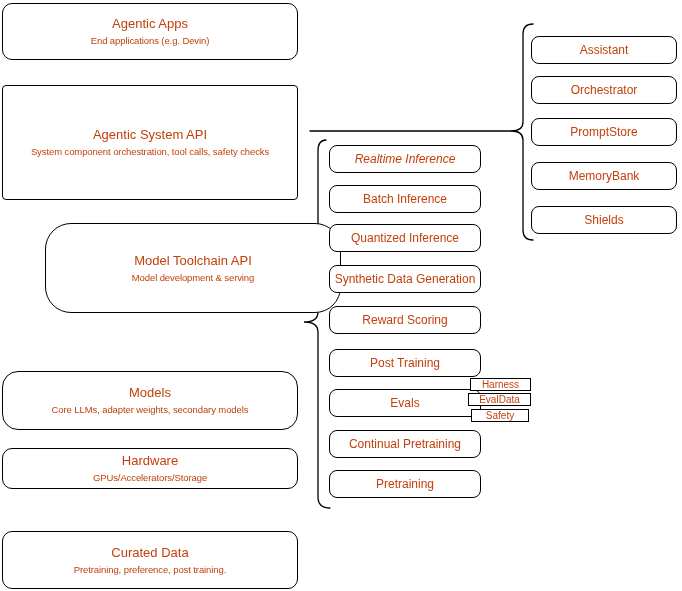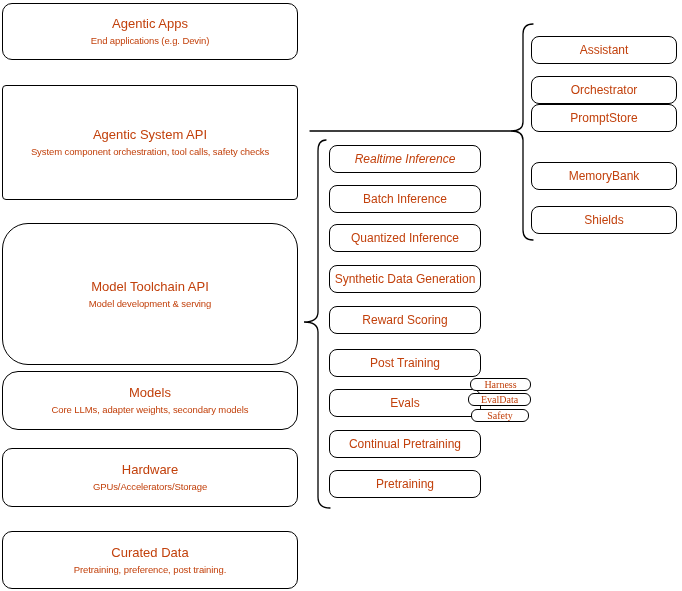--- a/index.html
+++ b/index.html
@@ -62,29 +62,28 @@
     align-items: center;
     justify-content: center;
     font-size: 12px;
     z-index: 2;
   }
   .pill {
     position: absolute;
     height: 13px;
     box-sizing: border-box;
     border: 1.3px solid #000000;
-    border-radius: 6px;
+    border-radius: 0;
     background: #ffffff;
     display: flex;
     align-items: center;
     justify-content: center;
     font-size: 10px;
     line-height: 11px;
     z-index: 3;
-    font-family: Liberation Serif, serif;
   }
 </style>
 </head>
 <body>
 
 <div class="canvas">
 
   <svg class="overlay" viewBox="0 0 682 591" xmlns="http://www.w3.org/2000/svg">
     <path d="M326 140 Q318 140 318 151 L318 312 Q318 322 304 322 Q318 322 318 332 L318 497 Q318 508 330 508" fill="none" stroke="#000000" stroke-width="1.3" stroke-linecap="round"></path>
     <path d="M533 24 Q523 24 523 34 L523 122 Q523 131 511 131 Q523 131 523 140 L523 230 Q523 240 533 240" fill="none" stroke="#000000" stroke-width="1.3" stroke-linecap="round"></path>
@@ -94,31 +93,31 @@
   <div class="node" style="top:3px; height:57px; border-radius:10px;">
     <div class="title">Agentic Apps</div>
     <div class="subtitle">End applications (e.g. Devin)</div>
   </div>
 
   <div class="node" style="top:85px; height:115px; border-radius:4px;">
     <div class="title">Agentic System API</div>
     <div class="subtitle">System component orchestration, tool calls, safety checks</div>
   </div>
 
-  <div class="node" style="top:223px; height:142px; border-radius:26px;">
+  <div class="node" style="top:223px; height:90px; border-radius:26px;margin-left:43px;">
     <div class="title">Model Toolchain API</div>
     <div class="subtitle">Model development &amp; serving</div>
   </div>
 
   <div class="node" style="top:371px; height:59px; border-radius:16px;">
     <div class="title">Models</div>
     <div class="subtitle">Core LLMs, adapter weights, secondary models</div>
   </div>
 
-  <div class="node" style="top:448px; height:59px; border-radius:10px;">
+  <div class="node" style="top:448px; height:41px; border-radius:10px;">
     <div class="title">Hardware</div>
     <div class="subtitle">GPUs/Accelerators/Storage</div>
   </div>
 
   <div class="node" style="top:531px; height:58px; border-radius:10px;">
     <div class="title">Curated Data</div>
     <div class="subtitle">Pretraining, preference, post training.</div>
   </div>
 
   <div class="svc" style="top:145px;font-style:italic;">Realtime Inference</div>
@@ -130,17 +129,17 @@
   <div class="svc" style="top:389px;">Evals</div>
   <div class="svc" style="top:430px;">Continual Pretraining</div>
   <div class="svc" style="top:470px;">Pretraining</div>
 
   <div class="pill" style="left:470px; top:378px; width:61px;">Harness</div>
   <div class="pill" style="left:468px; top:393px; width:63px;">EvalData</div>
   <div class="pill" style="left:471px; top:409px; width:58px;">Safety</div>
 
   <div class="comp" style="top:36px;">Assistant</div>
   <div class="comp" style="top:76px;">Orchestrator</div>
-  <div class="comp" style="top:104px;">PromptStore</div>
+  <div class="comp" style="top:118px;">PromptStore</div>
   <div class="comp" style="top:162px;">MemoryBank</div>
   <div class="comp" style="top:206px;">Shields</div>
 
 </div>
 
 </body></html>

